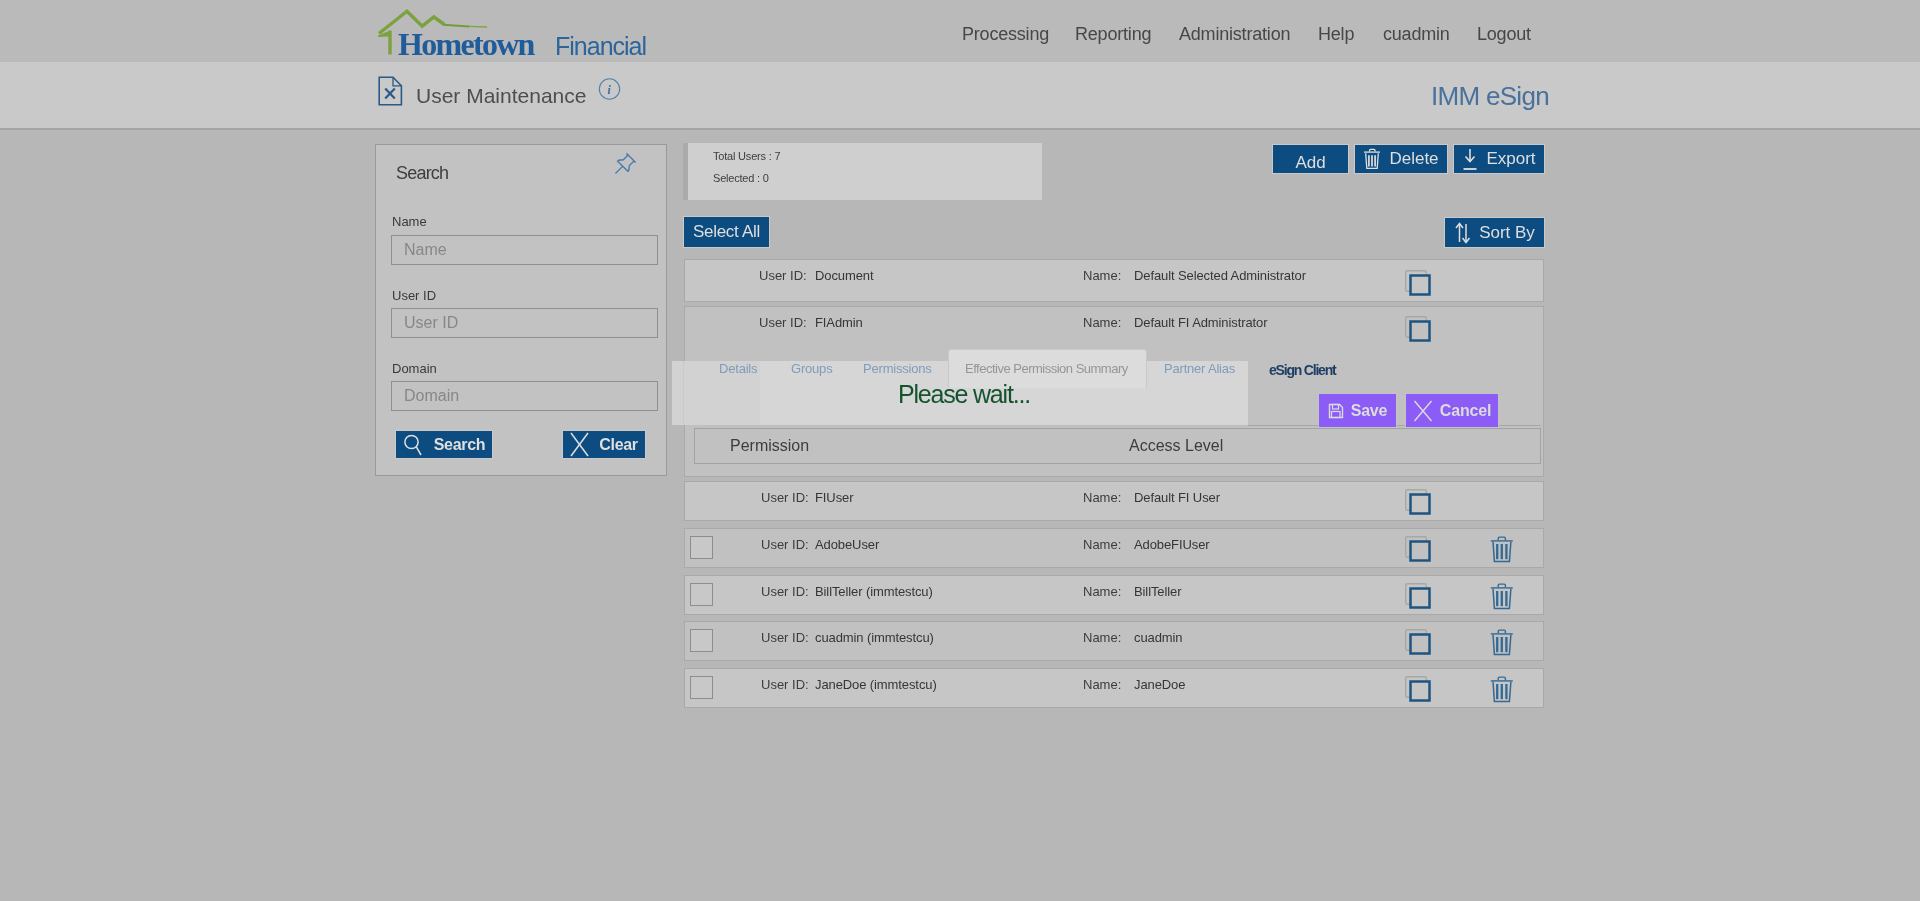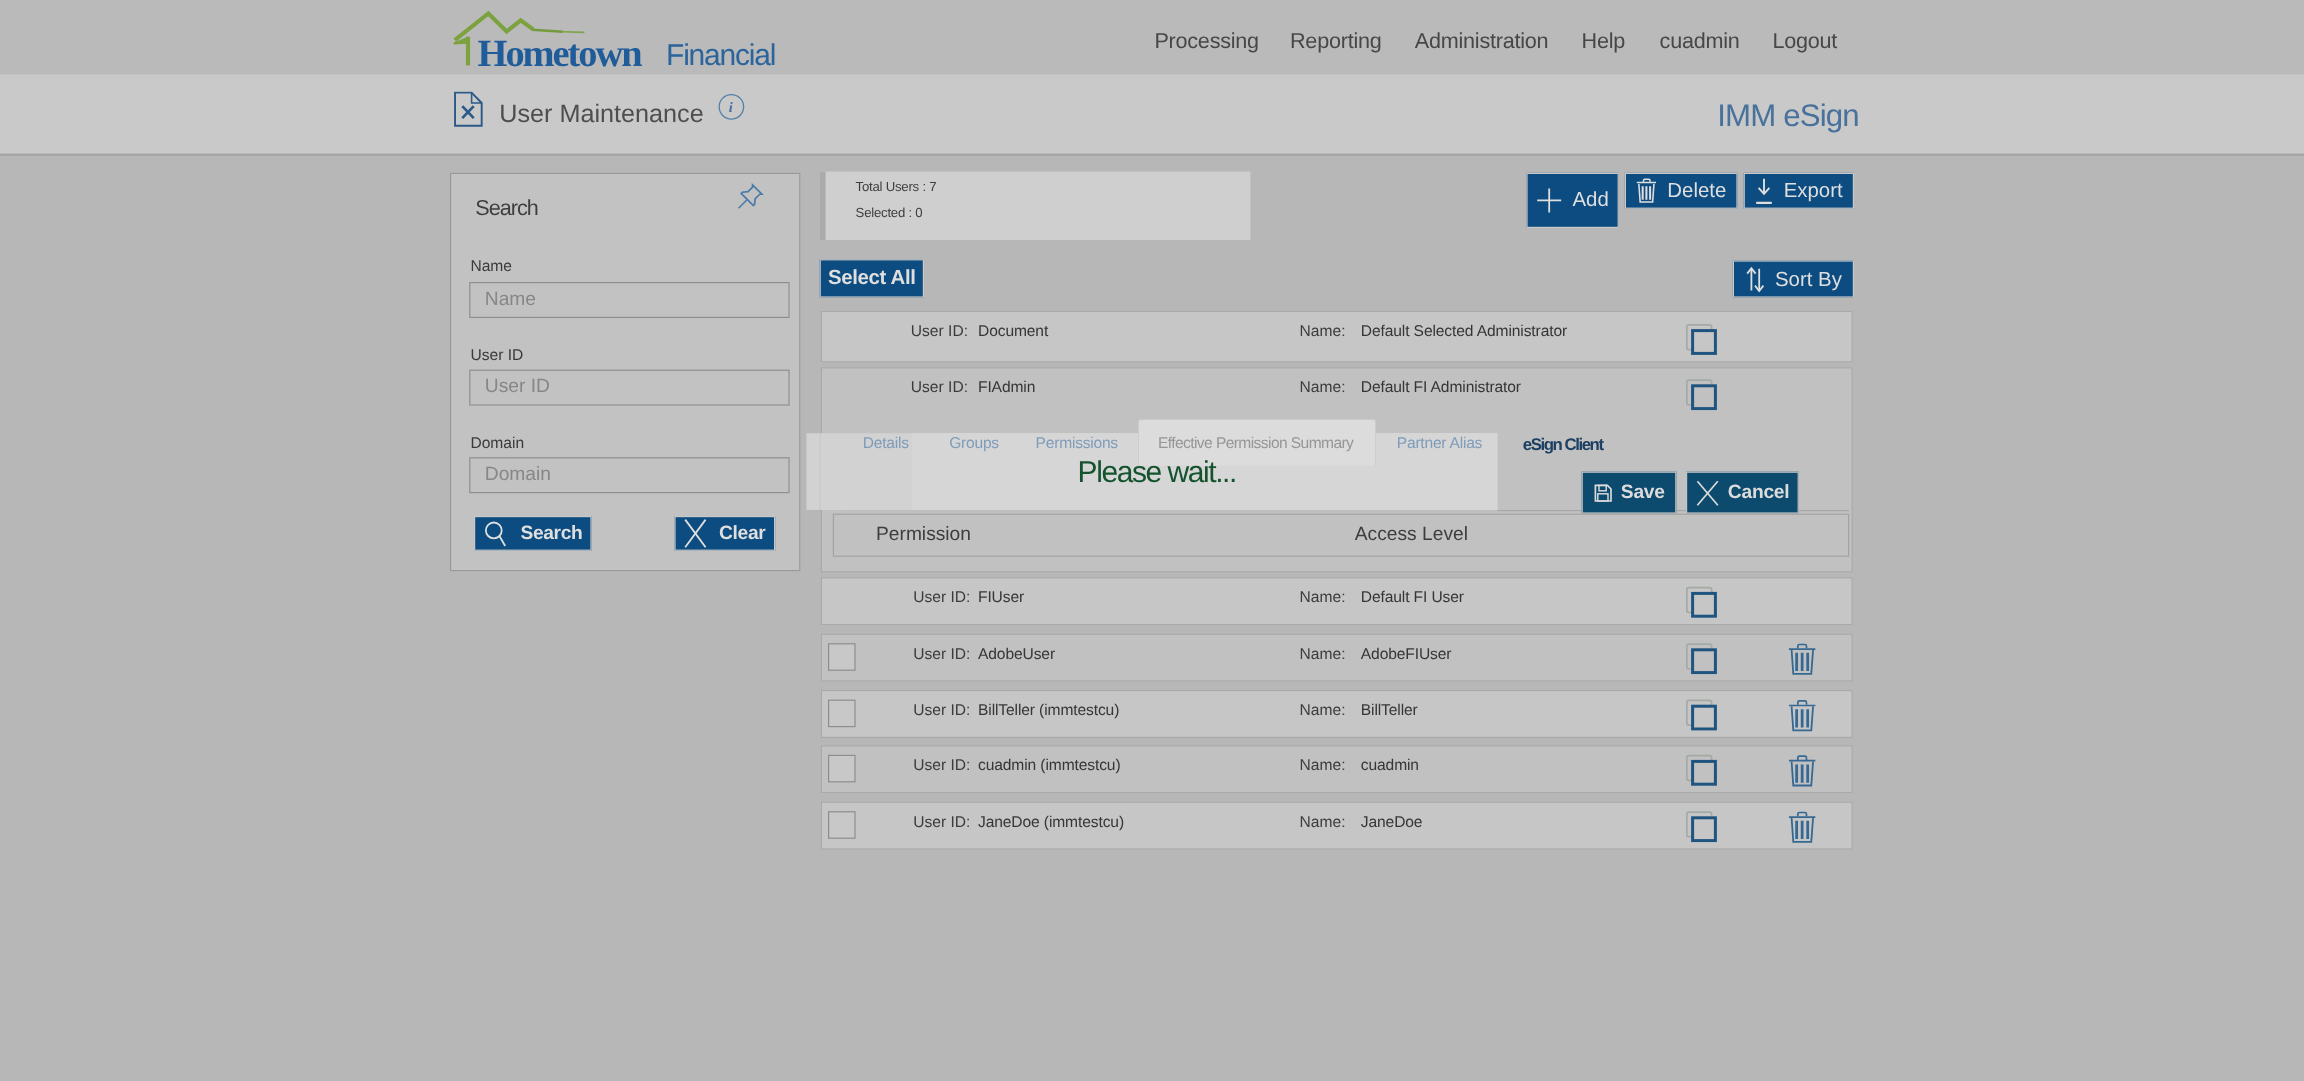--- a/index.html
+++ b/index.html
@@ -11,21 +11,21 @@
   .nav { top:24px; font-size:18px; color:#474747; letter-spacing:-0.2px; }
   .hometown { font-weight:bold; font-size:32px; color:#1f5c99; letter-spacing:-1.7px; }
   .financial { font-size:25px; color:#2c649c; letter-spacing:-1px; }
   .um-title { font-size:21px; color:#4e4e4e; }
   .esign { font-size:26px; color:#48719b; letter-spacing:-0.7px; }
   .panel { left:375px; top:144px; width:292px; height:332px; background:#c2c2c2; border:1px solid #999; }
   .plabel { font-size:13px; color:#3a3a3a; }
   .pinput { position:absolute; left:391px; width:267px; height:30px; border:1px solid #8f8f8f; background:#c2c2c2; color:#878787; font-size:16px; padding-left:12px; line-height:28px; font-family:"Liberation Sans",sans-serif; outline:none; }
   .btn { position:absolute; background:#0d4c80; color:#dfdfdf; font-size:17px; text-align:center; display:flex; align-items:center; justify-content:center; gap:8px; border:1px solid #c9c9c9; box-sizing:border-box; }
   .bold { font-weight:bold; font-size:16px; letter-spacing:-0.3px; }
-  .btn2 { position:absolute; background:#0c4a6e; color:#dcdcdc; font-size:16px; font-weight:bold; display:flex; align-items:center; justify-content:center; gap:7px; letter-spacing:-0.2px; border:1px solid #c3c3c3; box-sizing:border-box; }
+  .btn2 { position:absolute; background:#8b5cf6; color:#dcdcdc; font-size:16px; font-weight:bold; display:flex; align-items:center; justify-content:center; gap:7px; letter-spacing:-0.2px; border:1px solid #c3c3c3; box-sizing:border-box; }
   .totbox { left:683px; top:143px; width:359px; height:57px; background:#cfcfcf; border-left:5px solid #ababab; }
   .tottext { font-size:11px; color:#3e3e3e; }
   .row { position:absolute; left:684px; width:860px; background:#c6c6c6; border:1px solid #a9a9a9; }
   .roweven { background:#c1c1c1; }
   .rlbl { position:absolute; font-size:13px; color:#3c3c3c; }
   .rval { position:absolute; font-size:13px; color:#363636; letter-spacing:-0.1px; }
   .cbx { position:absolute; left:5px; width:23px; height:23px; border:1px solid #8d8d8d; background:#c8c8c8; }
   .tab { position:absolute; top:361px; font-size:13px; letter-spacing:-0.2px; color:#7f9cba; }
   .phead { left:694px; top:428px; width:847px; height:36px; border:1px solid #a3a3a3; background:#c1c1c1; }
   .phtxt { font-size:16px; color:#3d3d3d; }
@@ -91,21 +91,21 @@
       <line x1="1" y1="1" x2="18" y2="24" stroke="#dfdfdf" stroke-width="1.5"></line>
       <line x1="18" y1="1" x2="1" y2="24" stroke="#dfdfdf" stroke-width="1.5"></line>
     </svg>
   <span class="bold">Clear</span>
 </div>
 
 <div class="abs totbox"></div>
 <span class="abs tottext" style="left:713px; top:150px; letter-spacing:-0.2px;">Total Users : 7</span>
 <span class="abs tottext" style="left:713px; top:172px; letter-spacing:-0.2px;">Selected : 0</span>
 
-<div class="btn" style="left:1272px; top:144px; width:77px; height:46px;">
+<div class="btn" style="left:1272px; top:144px; width:77px; height:30px;flex-direction:column;">
   <svg width="22" height="22" viewBox="0 0 22 22">
       <line x1="11" y1="1" x2="11" y2="21" stroke="#dfdfdf" stroke-width="1.5"></line>
       <line x1="1" y1="11" x2="21" y2="11" stroke="#dfdfdf" stroke-width="1.5"></line>
     </svg>
   <span>Add</span>
 </div>
 <div class="btn" style="left:1354px; top:144px; width:94px; height:30px;">
   <svg width="18" height="22" viewBox="0 0 18 22">
       <path d="M6.6,3.4 V2.3 a1,1 0 0 1 1,-1 h3.4 a1,1 0 0 1 1,1 V3.4" fill="none" stroke="#dfdfdf" stroke-width="1.3"></path>
       <line x1="1" y1="4.1" x2="17" y2="4.1" stroke="#dfdfdf" stroke-width="1.3"></line>
@@ -119,21 +119,21 @@
 <div class="btn" style="left:1453px; top:144px; width:92px; height:30px;">
   <svg width="16" height="23" viewBox="0 0 16 23">
       <line x1="8" y1="1" x2="8" y2="13" stroke="#dfdfdf" stroke-width="1.6"></line>
       <polyline points="3.5,8.5 8,13.5 12.5,8.5" fill="none" stroke="#dfdfdf" stroke-width="1.6"></polyline>
       <line x1="1.5" y1="21" x2="14.5" y2="21" stroke="#dfdfdf" stroke-width="1.8"></line>
     </svg>
   <span>Export</span>
 </div>
 
 <div class="btn" style="left:683px; top:216px; width:87px; height:32px;">
-    <span style="font-size:17px; letter-spacing:-0.3px;font-weight:bold;">Select All</span>
+    <span style="font-size:17px; letter-spacing:-0.3px;">Select All</span>
   </div>
 <div class="btn" style="left:1444px; top:217px; width:101px; height:31px;">
   <svg width="17" height="22" viewBox="0 0 17 22">
       <line x1="5.5" y1="20" x2="5.5" y2="2" stroke="#dfdfdf" stroke-width="1.5"></line>
       <polyline points="2,6 5.5,1.5 9,6" fill="none" stroke="#dfdfdf" stroke-width="1.5"></polyline>
       <line x1="12" y1="2" x2="12" y2="20" stroke="#dfdfdf" stroke-width="1.5"></line>
       <polyline points="8.5,16 12,20.5 15.5,16" fill="none" stroke="#dfdfdf" stroke-width="1.5"></polyline>
     </svg>
   <span>Sort By</span>
 </div>

